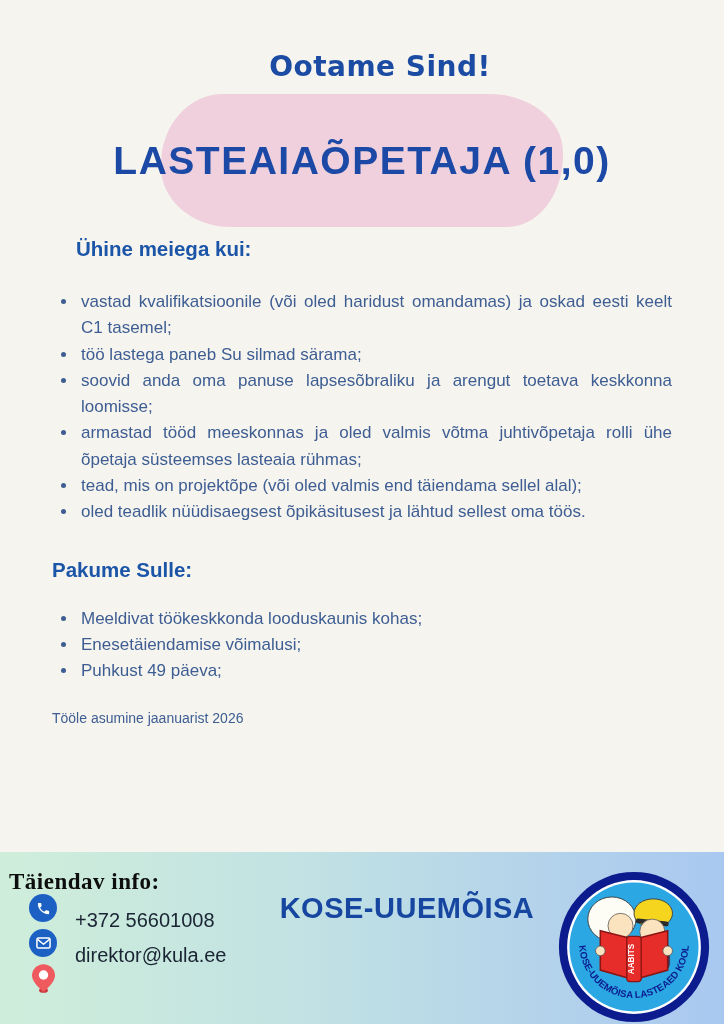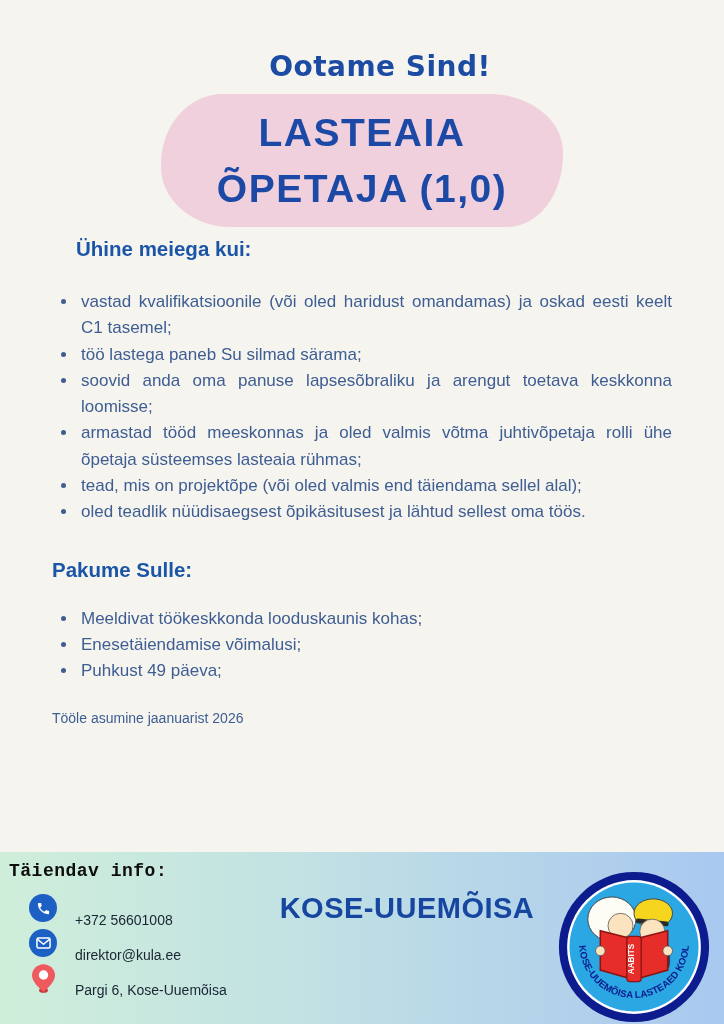--- a/index.html
+++ b/index.html
@@ -10,52 +10,52 @@
     font-family:"Liberation Sans", sans-serif;
   }
   .tagline {
     padding-top:50px; text-align:center;
     font-family:"DejaVu Sans", sans-serif; font-weight:bold;
     font-size:28px; color:#1c4ba3; letter-spacing:0.5px;padding-left:36px;
   }
   .blob {
     width:402px; height:133px; margin:11px auto 0; background:#efd0dc;
     border-radius:62px 74px 56px 70px / 70px 58px 72px 60px;
-    display:flex; flex-direction:column; justify-content:center; align-items:center;
+    display:flex; flex-direction:row; justify-content:center; align-items:center;
   }
   .title-line {
     color:#1b49a5; font-size:39px; font-weight:bold; letter-spacing:1.5px;
     line-height:56px; text-align:center; white-space:nowrap;
   }
   .content { padding:0 52px; color:#3d5d93; font-size:17px; }
   .section-heading { color:#1b55a8; font-weight:bold; font-size:20.5px; }
   .join-heading { margin-top:10px;margin-left:24px; }
   ul.bullets { margin:28px 0 0; padding-left:26px; }
   ul.bullets li { line-height:26.3px; text-align:justify; padding-left:3px; }
   .offer-heading { margin-top:32px; }
   ul.offer { margin-top:24px; }
   .apply { margin-top:4px; line-height:27px; font-size:17.5px; max-width:600px; }
   .start { margin-top:25px; font-size:14px; }
   .footer {
     position:absolute; left:0; bottom:0; width:724px; height:172px;
     background:linear-gradient(90deg,#cfeeda 0%, #c2e2e3 40%, #a9c8f0 100%);
   }
   .footer-heading {
-    position:absolute; left:9px; top:9px;
-    font-family:Liberation Mono, monospace; font-weight:bold;
-    font-size:18px; color:#0d0d0d; letter-spacing:0.5px;
+    position:absolute; left:9px; top:17px;
+    font-family:Liberation Serif, serif; font-weight:bold;
+    font-size:23px; color:#0d0d0d; letter-spacing:0.5px;
   }
   .contacts { position:absolute; left:28px; top:42px; }
   .contact-row { display:flex; align-items:center; height:28px; margin-bottom:7px; }
   .contact-icon-box { width:30px; display:flex; justify-content:center; align-items:center; }
   .icon-circle {
     width:28px; height:28px; border-radius:50%; background:#1d60c4;
     display:flex; align-items:center; justify-content:center;
   }
-  .contact-text { margin-left:17px; color:#1a2433; font-size:14px;margin-top:24px; }
+  .contact-text { margin-left:17px; color:#1a2433; font-size:20px;margin-top:24px; }
   .org {
     position:absolute; left:252px; top:30px; width:310px; text-align:center;
     color:#1746a0; font-weight:bold; font-size:29px; line-height:52px;
     letter-spacing:0.5px; font-family:"Liberation Sans", sans-serif;
   }
   .logo { position:absolute; right:13px; bottom:0; width:154px; height:154px; }
 </style>
 </head>
 <body>
 
@@ -121,21 +121,20 @@
       </div>
 
       <div class="contact-row">
         <div class="contact-icon-box">
           <svg width="23" height="29" viewBox="0 0 24 30">
             <ellipse cx="12" cy="27.4" rx="4.6" ry="2.4" fill="#c9373c"></ellipse>
             <path d="M12 0C5.4 0 0 5.2 0 11.7 0 19.9 12 29 12 29s12-9.1 12-17.3C24 5.2 18.6 0 12 0z" fill="#ee5a5e"></path>
             <circle cx="12" cy="11.3" r="4.9" fill="#ffffff"></circle>
           </svg>
         </div>
-        <div class="contact-text">Pargi 6, Kose-Uuemõisa</div>
       </div>
 
     </div>
 
     <div class="org">
       <div>KOSE-UUEMÕISA</div>
     </div>
 
     <div class="logo">
       <svg width="154" height="154" viewBox="0 0 160 160">

